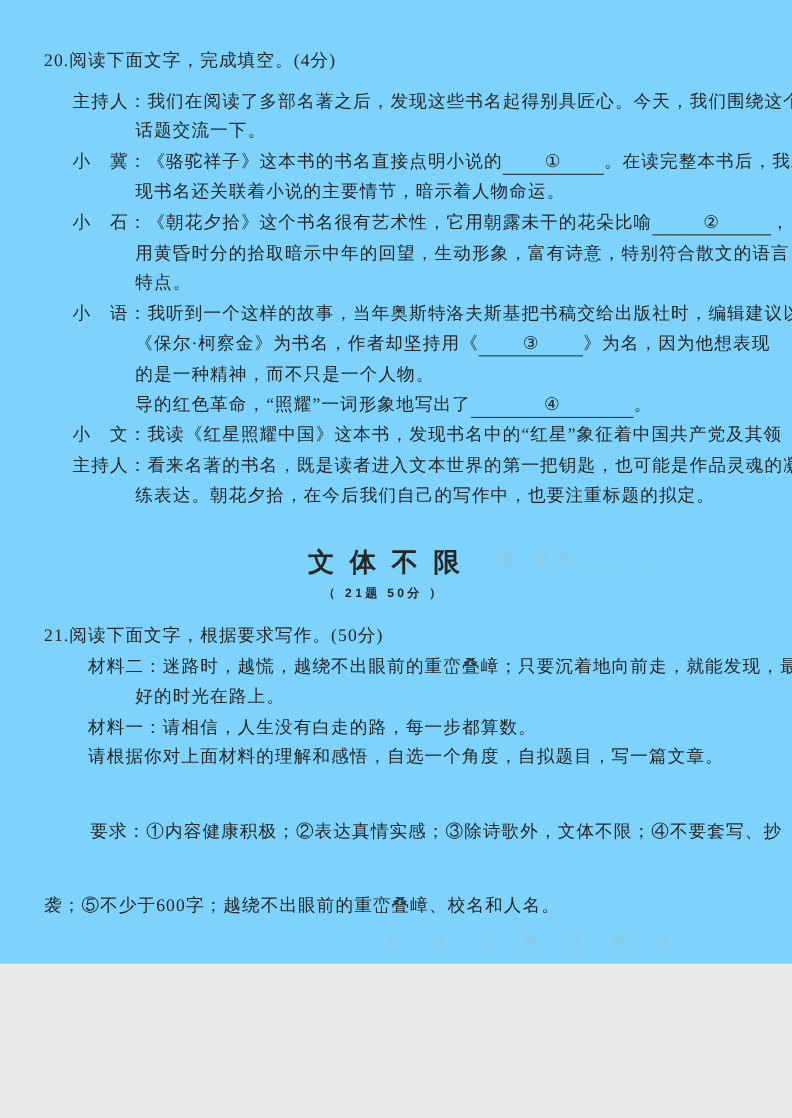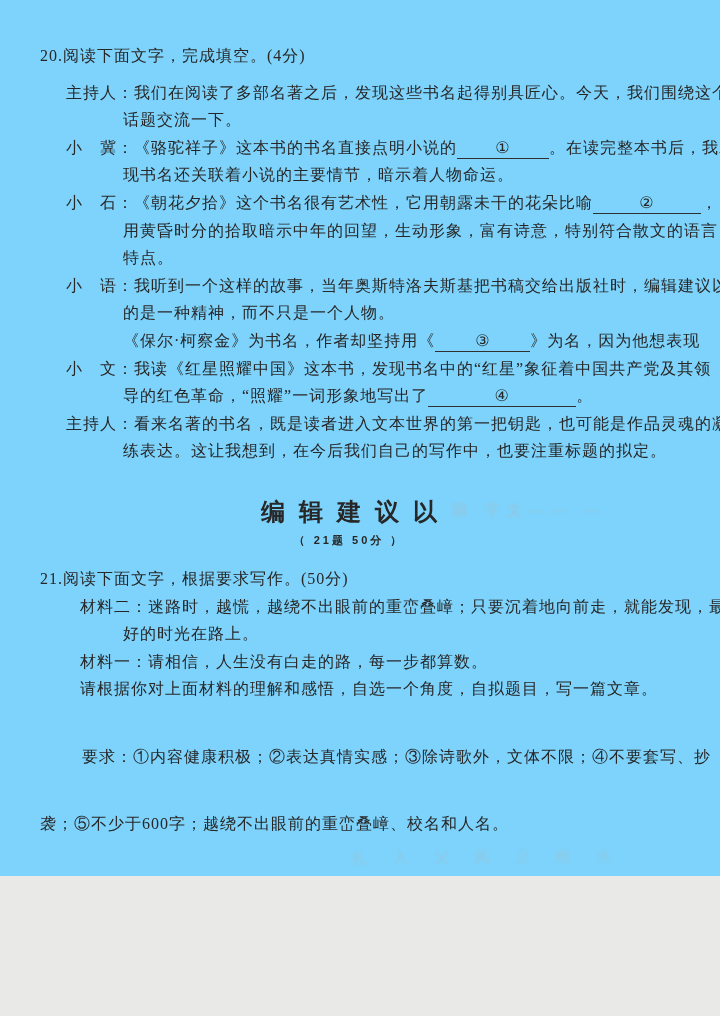--- a/index.html
+++ b/index.html
@@ -85,36 +85,36 @@
             <div class="line"><span class="speaker">小　冀：</span><span>《骆驼祥子》这本书的书名直接点明小说的</span><span class="blank" style="min-width: 92px;">①</span><span>。在读完整本书后，我发</span></div>
             <div class="line cont"><span>现书名还关联着小说的主要情节，暗示着人物命运。</span></div>
           </div>
           <div class="d-entry">
             <div class="line"><span class="speaker">小　石：</span><span>《朝花夕拾》这个书名很有艺术性，它用朝露未干的花朵比喻</span><span class="blank" style="min-width: 108px;">②</span><span>，</span></div>
             <div class="line cont"><span>用黄昏时分的拾取暗示中年的回望，生动形象，富有诗意，特别符合散文的语言</span></div>
             <div class="line cont"><span>特点。</span></div>
           </div>
           <div class="d-entry">
             <div class="line"><span class="speaker">小　语：</span><span>我听到一个这样的故事，当年奥斯特洛夫斯基把书稿交给出版社时，编辑建议以</span></div>
+            <div class="line cont"><span>《保尔·柯察金》为书名，作者却坚持用《</span><span class="blank" style="min-width: 95px;">③</span><span>》为名，因为他想表现</span></div>
             <div class="line cont"><span>的是一种精神，而不只是一个人物。</span></div>
-            <div class="line cont"><span>《保尔·柯察金》为书名，作者却坚持用《</span><span class="blank" style="min-width: 95px;">③</span><span>》为名，因为他想表现</span></div>
           </div>
           <div class="d-entry">
+            <div class="line cont"><span>导的红色革命，“照耀”一词形象地写出了</span><span class="blank" style="min-width: 148px;">④</span><span>。</span></div>
             <div class="line"><span class="speaker">小　文：</span><span>我读《红星照耀中国》这本书，发现书名中的“红星”象征着中国共产党及其领</span></div>
-            <div class="line cont"><span>导的红色革命，“照耀”一词形象地写出了</span><span class="blank" style="min-width: 148px;">④</span><span>。</span></div>
           </div>
           <div class="d-entry">
             <div class="line"><span class="speaker">主持人：</span><span>看来名著的书名，既是读者进入文本世界的第一把钥匙，也可能是作品灵魂的凝</span></div>
-            <div class="line cont"><span>练表达。这让我想到，在今后我们自己的写作中，也要注重标题的拟定。</span></div>
+            <div class="line cont"><span>练表达。朝花夕拾，在今后我们自己的写作中，也要注重标题的拟定。</span></div>
           </div>
         </div>
     </section>
 
     <div class="part-head">
-      <div class="part-title">编辑建议以</div>
+      <div class="part-title">文体不限</div>
       <div class="part-sub">（ 21题  50分 ）</div>
     </div>
 
     <section class="q21-section">
       <div class="q-head">21.阅读下面文字，根据要求写作。(50分)</div>
       <div class="materials" id="materials">
           <div class="m-entry">
             <div class="line">材料二：迷路时，越慌，越绕不出眼前的重峦叠嶂；只要沉着地向前走，就能发现，最</div>
             <div class="line cont">好的时光在路上。</div>
           </div>

